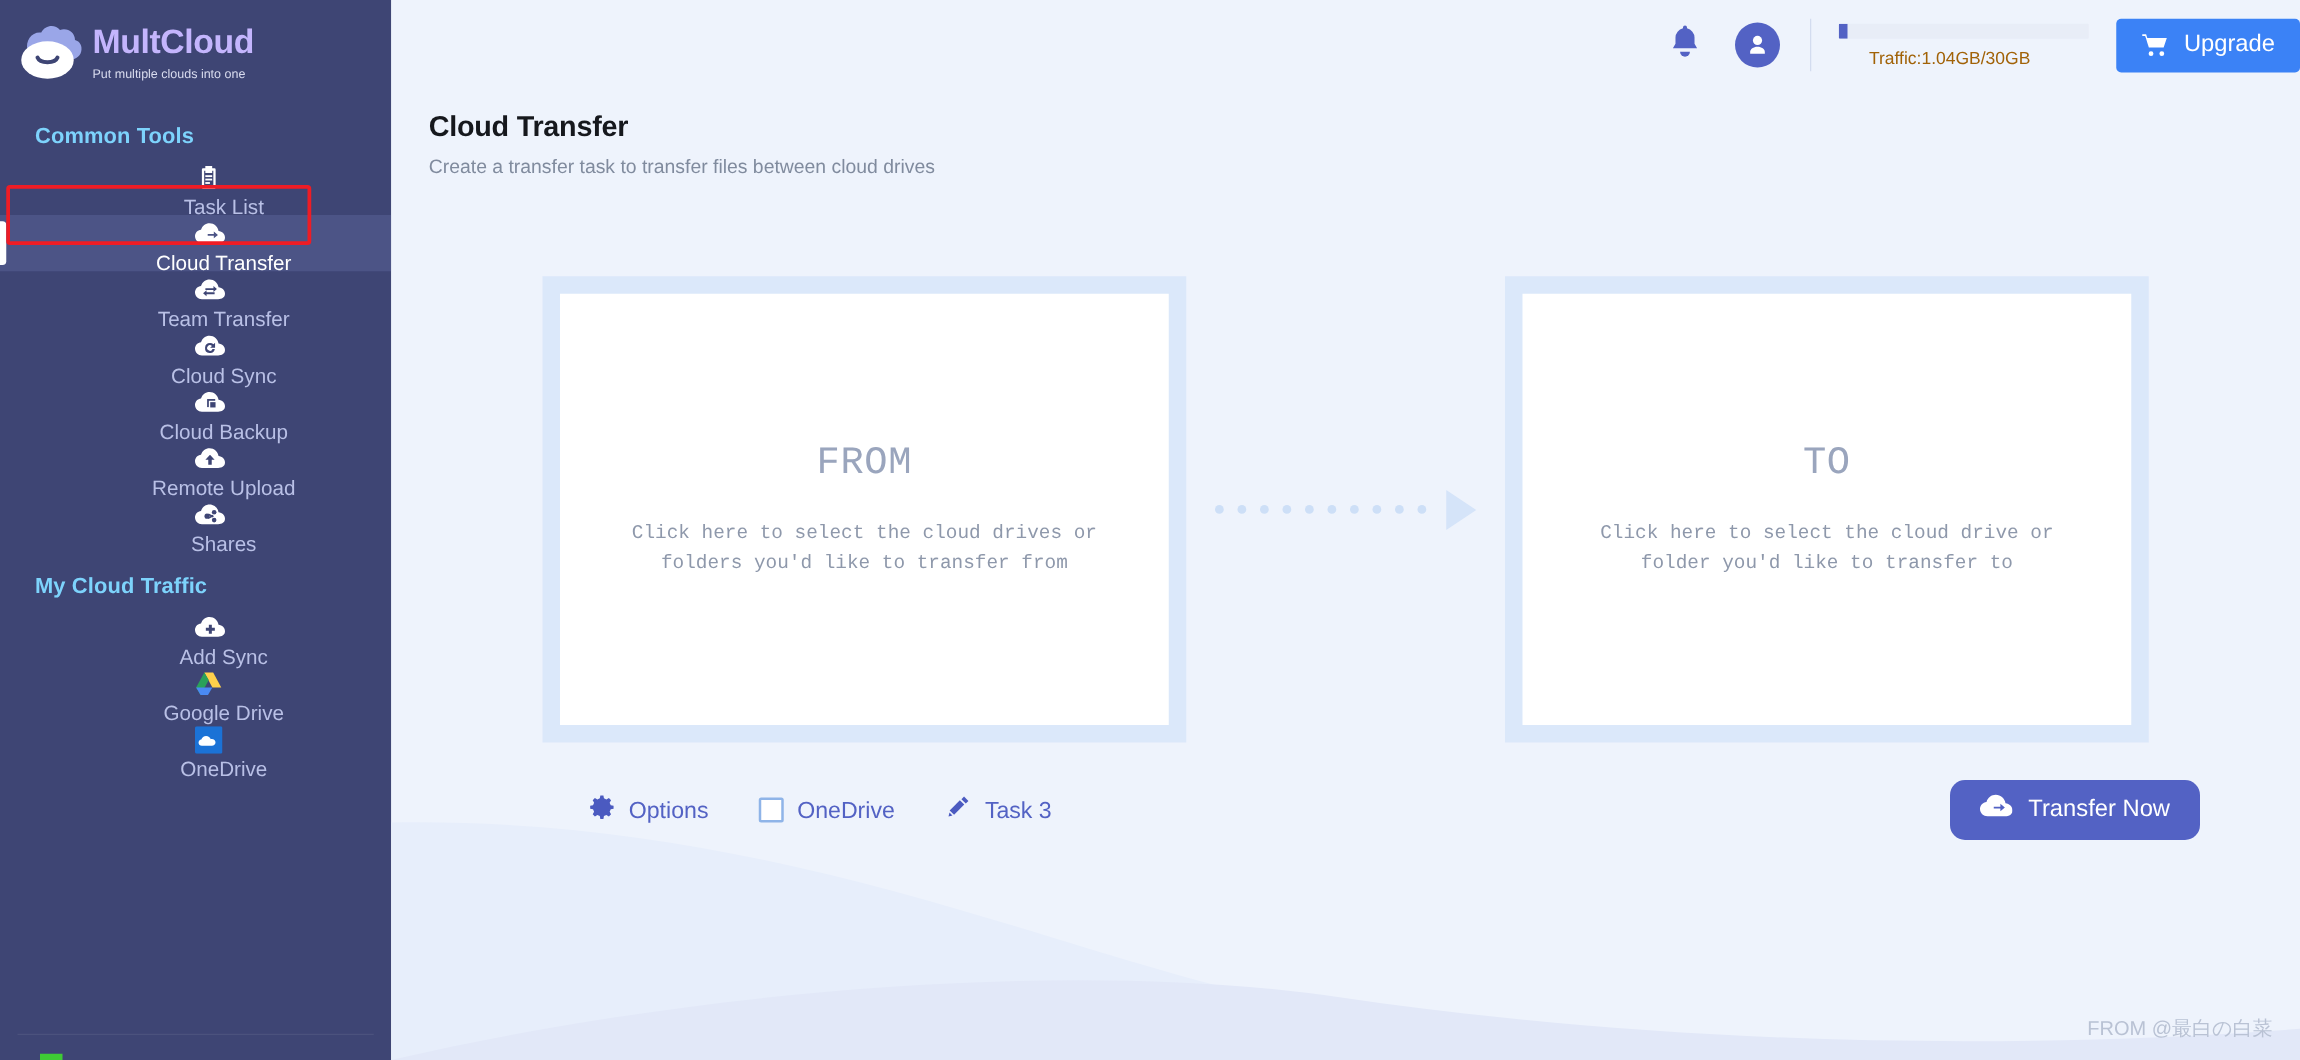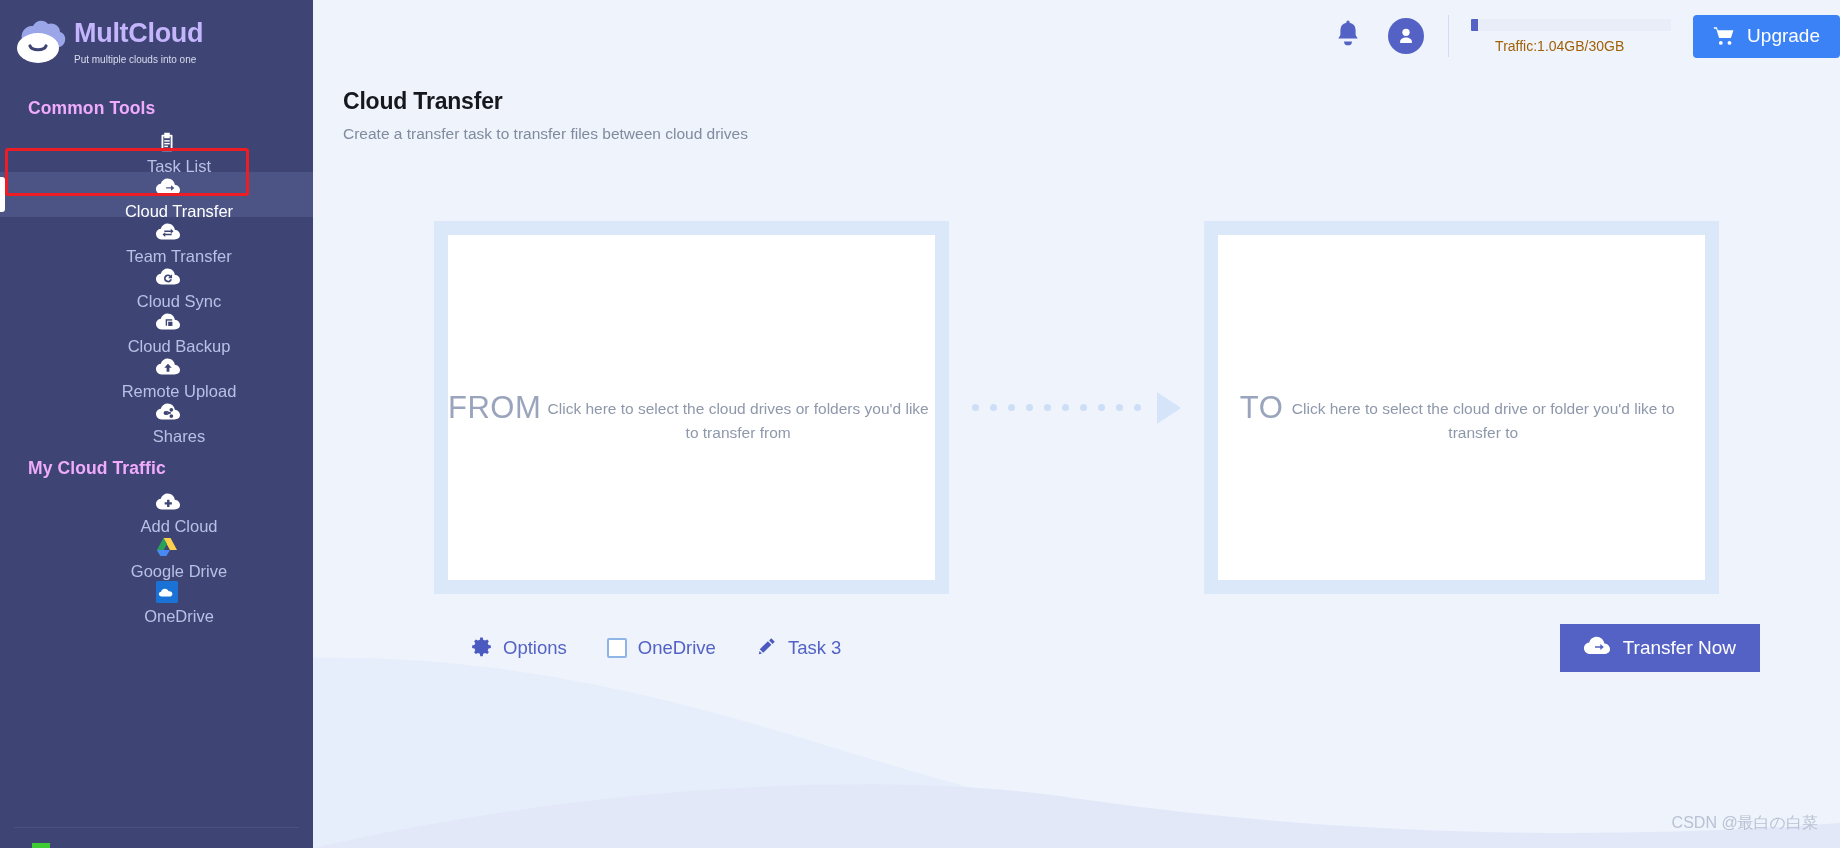--- a/index.html
+++ b/index.html
@@ -22,21 +22,21 @@
   .brand { display: flex; align-items: flex-start; padding: 14px 0 0 8px; height: 88px; }
   .brand-logo { width: 62px; height: 58px; flex: 0 0 62px; position: relative; }
   .brand-text { padding-left: 4px; padding-top: 4px; }
   .brand-name {
     font-size: 27px; font-weight: bold; color: #c4b5fd;
     letter-spacing: -0.3px; line-height: 30px;
   }
   .brand-tagline { font-size: 10px; color: #d9dcef; line-height: 20px; padding-top: 2px; }
 
   .section-title {
-    color: #f0abfc; font-size: 17.5px; font-weight: bold;
+    color: #7dd3fc; font-size: 17.5px; font-weight: bold;
     padding: 10px 0 8px 28px; letter-spacing: 0.1px;
   }
   .nav-item {
     display: flex; align-items: center;
     height: 45px; padding-left: 28px;
     cursor: pointer; position: relative; flex-direction: column;
   }
   .nav-item .nav-icon {
     width: 30px; flex: 0 0 30px; display: flex;
     align-items: center; justify-content: flex-start;
@@ -109,23 +109,24 @@
     position: relative; z-index: 2;
     display: flex; align-items: center; justify-content: center;
     margin-top: 78px; padding: 0 28px;
   }
   .panel-outer {
     width: 515px; height: 373px;
     background: #dbe8fa; padding: 14px;
   }
   .panel-inner {
     width: 100%; height: 100%; background: #ffffff;
-    display: flex; flex-direction: row;
+    display: flex; flex-direction: column;
     align-items: center; justify-content: center;
     cursor: pointer;
+    font-family: Liberation Mono, monospace;
   }
   .panel-kind {
     font-size: 31px; color: #9aa5bd; font-weight: normal;
     letter-spacing: 0.5px;
   }
   .panel-hint {
     font-size: 15.5px; color: #8e98ab; text-align: center;
     line-height: 24px; padding-top: 26px; max-width: 400px;
   }
   .arrow-gap {
@@ -149,21 +150,21 @@
   .bb-left { display: flex; align-items: center; padding-left: 130px; gap: 40px; text-align: center; }
   .bb-item { display: flex; align-items: center; cursor: pointer; gap: 11px; }
   .bb-item .lbl { font-size: 18.5px; color: #5362c4; white-space: nowrap; }
   .chkbox {
     width: 20px; height: 20px; border: 2px solid #8fb4e8;
     border-radius: 2px; background: #fff;
   }
   .bb-right { margin-left: auto; padding-right: 52px; }
   .transfer-btn {
     background: #5362c4; color: #fff; border: none;
-    height: 48px; border-radius: 0; padding: 0 24px;
+    height: 48px; border-radius: 12px; padding: 0 24px;
     font-size: 19px; display: flex; align-items: center;
     gap: 13px; cursor: pointer; white-space: nowrap;
   }
 
   .watermark {
     position: absolute; right: 22px; bottom: 14px; z-index: 3;
     font-size: 16px; color: #b9c2d4;
   }
 </style>
 </head>
@@ -272,21 +273,21 @@
 
     <div class="section-title" style="padding-top:16px">My Cloud Traffic</div>
 
     <div class="nav-item">
       <span class="nav-icon">
         <svg width="24" height="22" viewBox="0 0 26 20" fill="#ffffff">
           <path d="M6 18c-3.3 0-6-2.6-6-5.8 0-3 2.3-5.4 5.2-5.7C6.2 3 9.2.8 12.6.8c4 0 7.3 3 7.8 6.8 3.1.2 5.6 2.7 5.6 5.7 0 3.2-2.7 4.7-6 4.7H6z"></path>
           <path d="M12 7.6h2.6v2.6h2.6v2.6h-2.6v2.6H12v-2.6H9.4v-2.6H12z" fill="#3e4574"></path>
         </svg>
       </span>
-      <span class="nav-label">Add Cloud</span>
+      <span class="nav-label">Add Sync</span>
     </div>
 
     <div class="nav-item">
       <span class="nav-icon">
         <svg width="22" height="20" viewBox="0 0 24 22">
           <path d="M8.1 1.2h7.8L23 14.3h-7.8z" fill="#ffd04b"></path>
           <path d="M8.1 1.2L0.9 14.3l3.9 6.5L12 7.7z" fill="#2aa15a"></path>
           <path d="M0.9 14.3h14.3l-3.9 6.5H4.8z" fill="#4a89f3"></path>
         </svg>
       </span>
@@ -419,15 +420,15 @@
             <svg width="26" height="20" viewBox="0 0 26 20" fill="#ffffff">
               <path d="M6 18c-3.3 0-6-2.6-6-5.8 0-3 2.3-5.4 5.2-5.7C6.2 3 9.2.8 12.6.8c4 0 7.3 3 7.8 6.8 3.1.2 5.6 2.7 5.6 5.7 0 3.2-2.7 4.7-6 4.7H6z"></path>
               <path d="M11 10.3h5.3V8l3.6 3-3.6 3v-2.3H11z" fill="#5362c4"></path>
             </svg>
           </span>
           <span>Transfer Now</span>
         </button>
       </div>
     </div>
 
-    <div class="watermark">CSDN @最白の白菜</div>
+    <div class="watermark">FROM @最白の白菜</div>
   </main>
 </div>
 
 </body></html>

